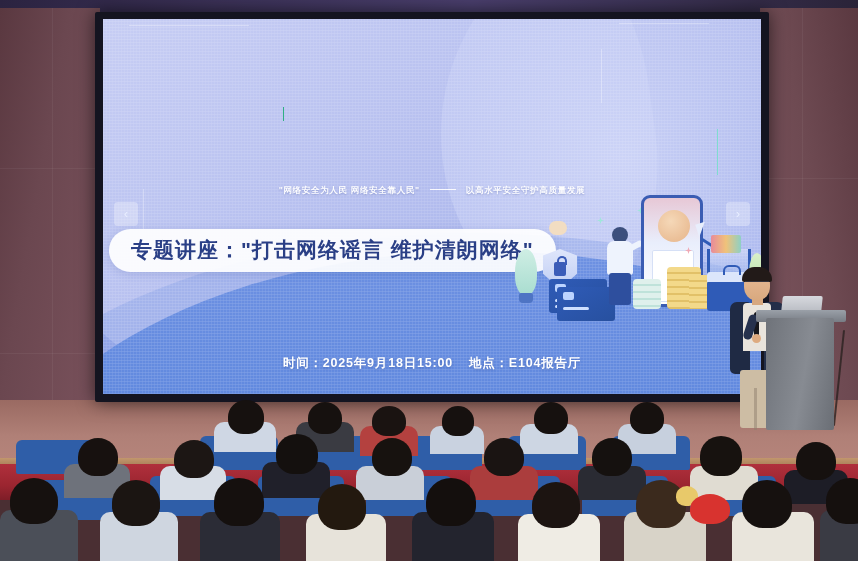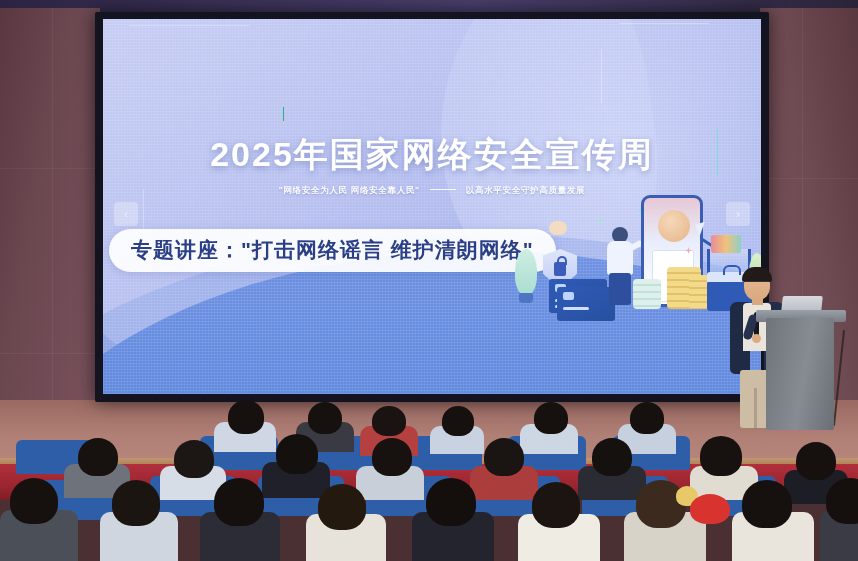--- a/index.html
+++ b/index.html
@@ -194,30 +194,32 @@
     <div class="hairline" style="left:614px;top:110px;width:1px;height:46px;background:#7fdcd0;"></div>
 
     <div class="nav left">
       <span>‹</span>
     </div>
     <div class="nav right">
       <span>›</span>
     </div>
 
 
-    <div class="slide-title">2025年国家网络安全宣传周</div>
 
     <div class="slide-sub">
       <span>"网络安全为人民  网络安全靠人民"</span>
       <span class="sub-dash"></span>
       <span>以高水平安全守护高质量发展</span>
     </div>
 
     <div class="pill">专题讲座："打击网络谣言 维护清朗网络"</div>
 
+    <div class="when-where">
+      <span>时间：</span><span>2025年9月18日15:00</span><span class="gap"></span><span>地点：</span><span>E104报告厅</span>
+    </div>
 
     <div class="ill">
       <div class="il tree" style="left:4px;top:120px;"></div>
       <div class="il pot" style="left:8px;top:164px;"></div>
 
       <div class="il shield" style="left:32px;top:120px;">
         <span class="lock"></span>
       </div>
 
       <div class="il card" style="left:38px;top:150px;">

